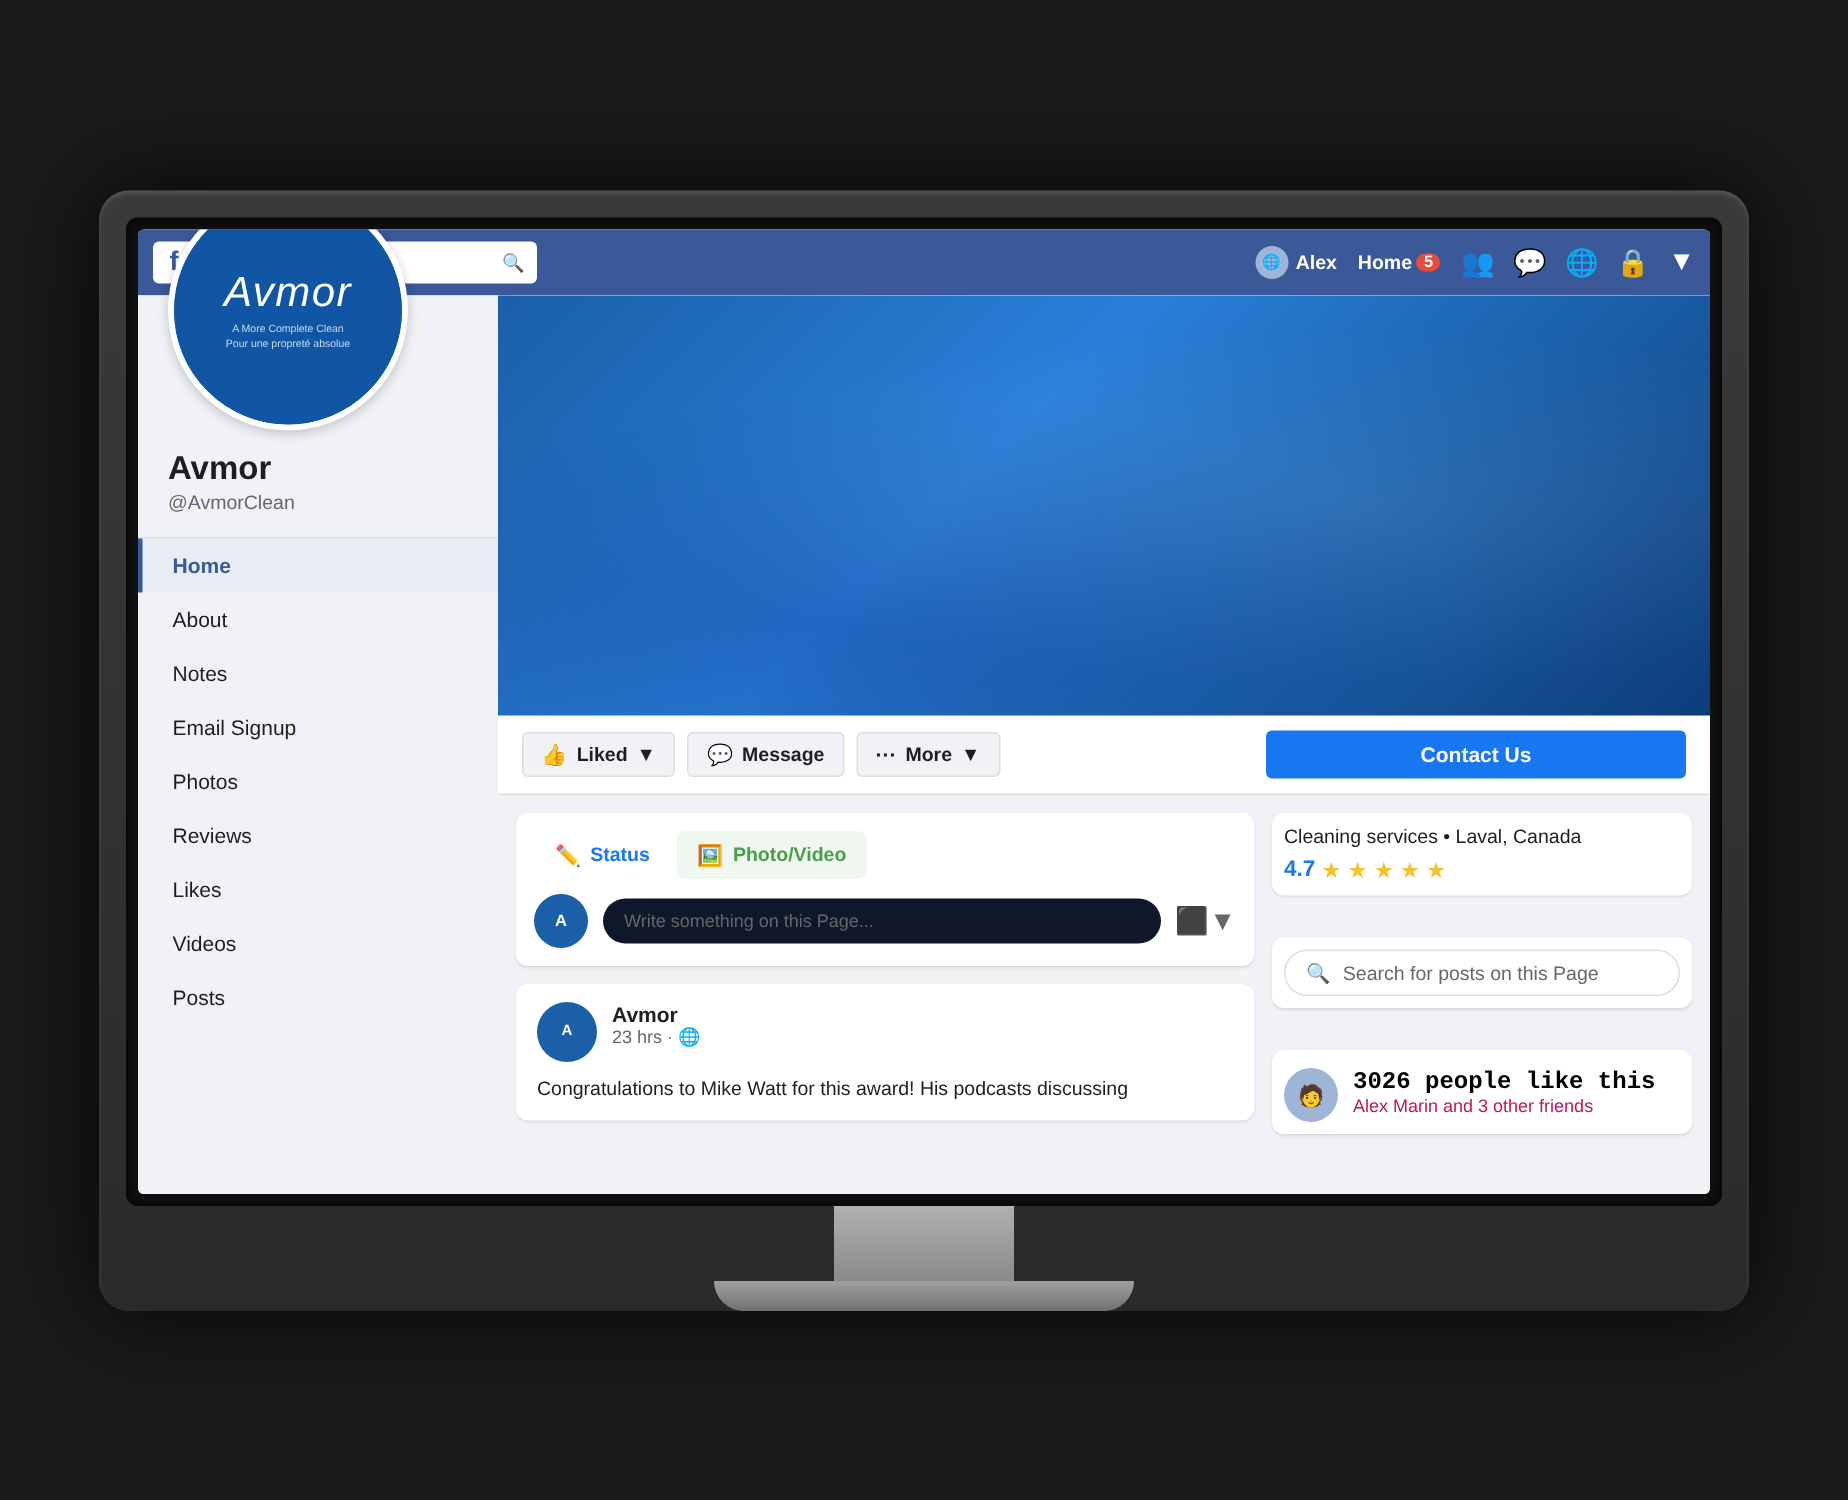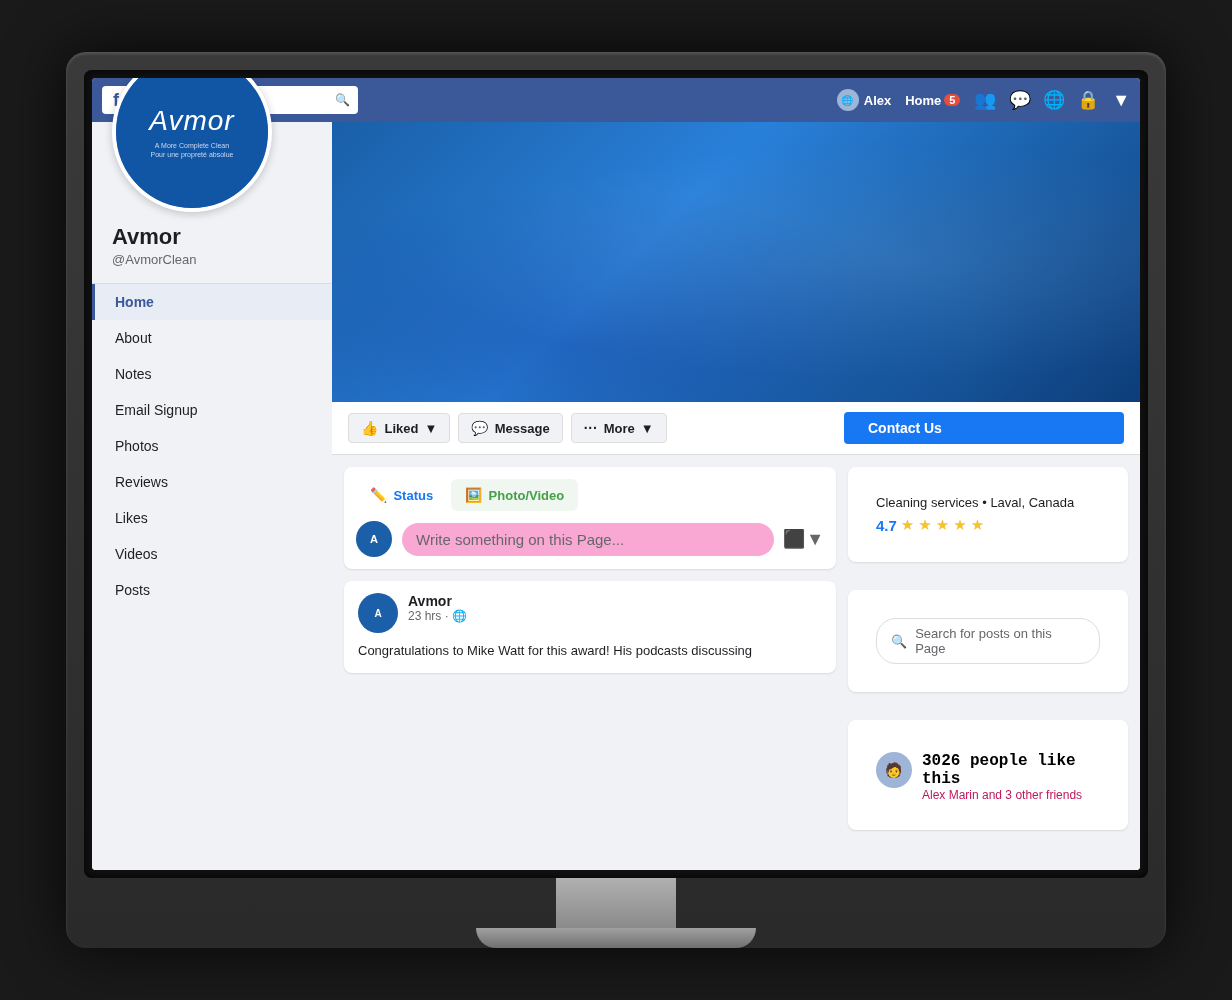--- a/index.html
+++ b/index.html
@@ -277,21 +277,21 @@
       margin-left: auto;
       background: #1877f2;
       color: white;
       border: none;
       padding: 8px 24px;
       border-radius: 4px;
       font-size: 14px;
       font-weight: 600;
       cursor: pointer;
       min-width: 280px;
-      text-align: left;
+      text-align: center;
     }
 
     
     .content-columns {
       display: flex;
       gap: 12px;
       padding: 12px 12px 12px 12px;
     }
 
     
@@ -339,24 +339,24 @@
       flex-shrink: 0;
       display: flex;
       align-items: center;
       justify-content: center;
       color: white;
       font-size: 11px;
       font-weight: 700;
     }
     .composer-input-box {
       flex: 1;
-      background: #f9a8d4;
+      background: #0f172a;
       border-radius: 20px;
       padding: 8px 14px;
-      font-size: 15px;
+      font-size: 12px;
       color: #65676b;
       cursor: text;
     }
     .composer-tool-icon {
       font-size: 18px;
       cursor: pointer;
       color: #65676b;
     }
 
     
@@ -402,21 +402,21 @@
     }
 
     
     .right-sidebar {
       width: 280px;
       flex-shrink: 0;
     }
     .info-card {
       background: white;
       border-radius: 8px;
-      padding: 28px;
+      padding: 8px;
       box-shadow: 0 1px 2px rgba(0,0,0,0.1);
       margin-bottom: 28px;
     }
     .info-card-line {
       font-size: 13px;
       color: #1c1e21;
       margin-bottom: 6px;
     }
     .star-rating {
       display: flex;

